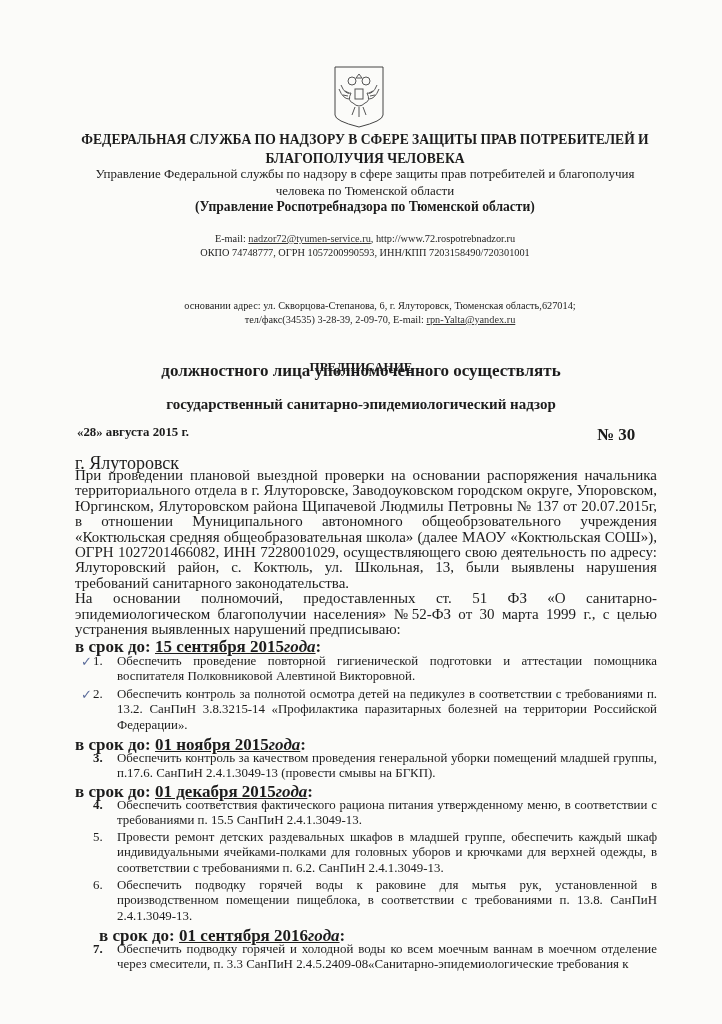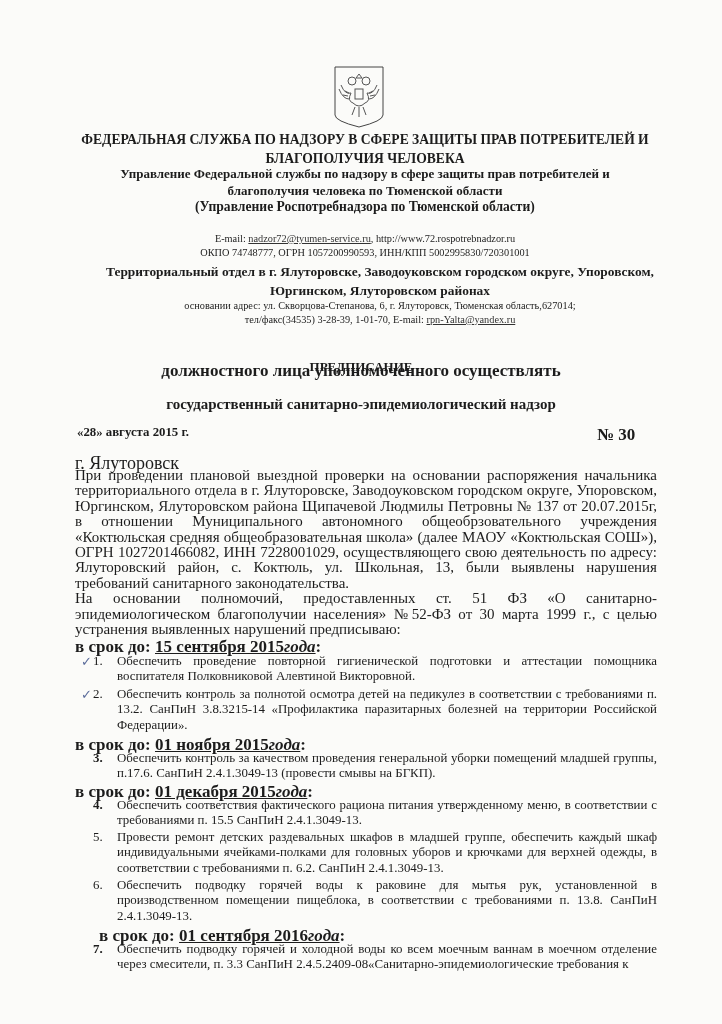--- a/index.html
+++ b/index.html
@@ -7,21 +7,21 @@
     width: 722px; height: 1024px; overflow: hidden;
     background: #fbfbf9;
     font-family: "Liberation Serif", "DejaVu Serif", serif;
     color: #1c1c1c;
     position: relative;
   }
   .page { position: absolute; left: 0; top: 0; width: 722px; height: 1024px; border-radius: 29px; }
   .emblem { position: absolute; left: 333px; top: 65px; width: 52px; height: 64px; }
   .center { position: absolute; left: 0; width: 722px; text-align: center; }
   .h-fed { top: 130px; font-weight: bold; font-size: 13.6px; line-height: 19px; left: 70px; width: 590px; }
-  .h-upr { top: 165px; font-weight: bold; font-size: 13px; line-height: 17px; left: 95px; width: 540px; }
+  .h-upr { top: 165px; font-weight: normal; font-size: 13px; line-height: 17px; left: 95px; width: 540px; }
   .h-upr2 { top: 198px; font-weight: bold; font-size: 13.6px; line-height: 17px; left: 95px; width: 540px; }
   .small { font-size: 10.3px; line-height: 14px; }
   .addr1 { top: 218px; left: 100px; width: 530px; }
   .addr2 { top: 232px; left: 100px; width: 530px; }
   .addr3 { top: 246px; left: 100px; width: 530px; }
   .terr { top: 262px; font-weight: bold; font-size: 13.4px; line-height: 19px; left: 90px; width: 580px; }
   .post1 { top: 299px; left: 90px; width: 580px; }
   .post2 { top: 313px; left: 90px; width: 580px; }
   a.lnk { color: #333; text-decoration: underline; }
   .title { top: 359px; font-weight: bold; font-size: 13px; }
@@ -68,25 +68,24 @@
       <path d="M12 26 l4 2 M40 26 l-4 2 M10 30 l5 1 M42 30 l-5 1"></path>
     </g>
   </svg>
 
   <div class="center h-fed">ФЕДЕРАЛЬНАЯ СЛУЖБА ПО НАДЗОРУ В СФЕРЕ ЗАЩИТЫ ПРАВ ПОТРЕБИТЕЛЕЙ И БЛАГОПОЛУЧИЯ ЧЕЛОВЕКА</div>
   <div class="center h-upr">Управление Федеральной службы по надзору в сфере защиты прав потребителей и благополучия человека по Тюменской области</div>
   <div class="center h-upr2">(Управление Роспотребнадзора по Тюменской области)</div>
   <div class="center small addr2">
     <span>E-mail: </span><a class="lnk">nadzor72@tyumen-service.ru</a><span>, http://www.72.rospotrebnadzor.ru</span>
   </div>
-  <div class="center small addr3">ОКПО 74748777, ОГРН 1057200990593, ИНН/КПП 5002995830/720301001</div>
-  <div class="center terr">Территориальный отдел в г. Ялуторовске, Заводоуковском городском округе, Упоровском, Юргинском, Ялуторовском районах</div>
+  <div class="center small addr3">ОКПО 74748777, ОГРН 1057200990593, ИНН/КПП 7203158490/720301001</div>
   <div class="center small post1">основании адрес: ул. Скворцова-Степанова, 6, г. Ялуторовск, Тюменская область,627014;</div>
   <div class="center small post2">
-    <span>тел/факс(34535) 3-28-39,  1-01-70, E-mail: </span><a class="lnk">rpn-Yalta@yandex.ru</a>
+    <span>тел/факс(34535) 3-28-39,  2-09-70, E-mail: </span><a class="lnk">rpn-Yalta@yandex.ru</a>
   </div>
 
   <div class="center title">ПРЕДПИСАНИЕ</div>
   <div class="center sub1">должностного лица уполномоченного осуществлять</div>
   <div class="center sub2">государственный санитарно-эпидемиологический надзор</div>
 
   <div class="date">«28» августа 2015 г.</div>
   <div class="city">г. Ялуторовск</div>
   <div class="num">№ 30</div>
 

